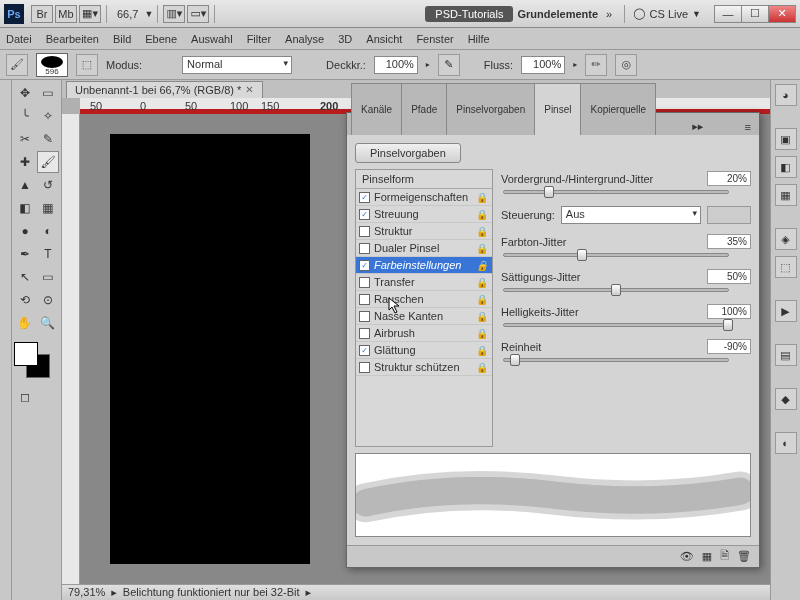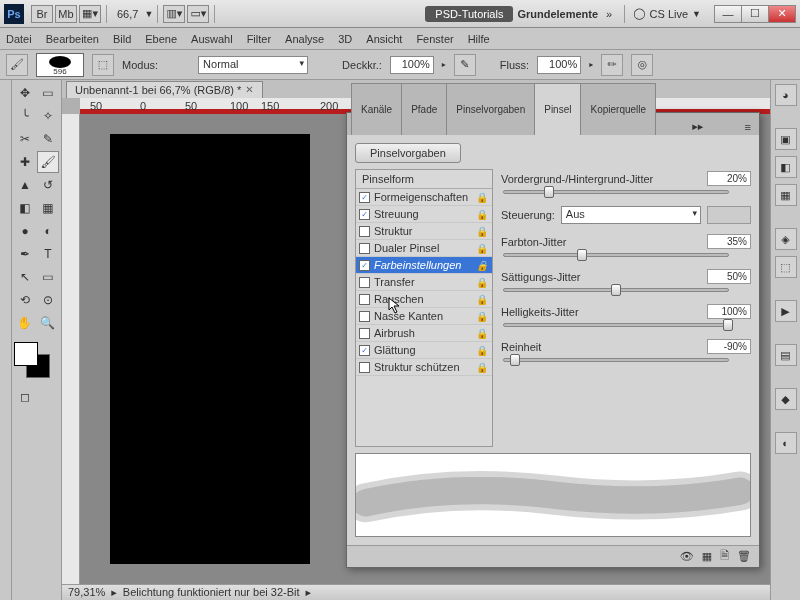--- a/index.html
+++ b/index.html
@@ -10,21 +10,21 @@
 .tb-sep { width:1px; height:18px; background:#999; margin:0 4px; }
 .zoom { margin:0 6px; }
 .essentials { margin-left:auto; display:flex; align-items:center; gap:4px; }
 .pill { background:#555; color:#fff; padding:2px 10px; border-radius:3px; }
 .winbtns { display:flex; margin-left:10px; }
 .winbtn { width:28px; height:18px; background:linear-gradient(#f4f4f4,#d0d0d0); border:1px solid #888; display:flex; align-items:center; justify-content:center; margin-left:-1px; }
 .winbtn.close { background:linear-gradient(#e88,#c33); color:#fff; }
 .menubar { height:22px; background:#c8c8c8; display:flex; align-items:center; padding:0 6px; gap:14px; border-bottom:1px solid #999; }
 .menubar span { cursor:default; }
 .optbar { height:30px; background:#c8c8c8; display:flex; align-items:center; padding:0 6px; gap:8px; border-bottom:1px solid #999; }
-.brush-prev { width:48px; height:24px; background:#fff; border:1px solid #666; position:relative; display:flex; align-items:flex-end; justify-content:center; }
+.brush-prev { width:32px; height:24px; background:#fff; border:1px solid #666; position:relative; display:flex; align-items:flex-end; justify-content:center; }
 .brush-prev::before { content:""; width:22px; height:12px; background:#000; border-radius:50%; position:absolute; top:2px; }
 .brush-num { font-size:8px; position:absolute; bottom:0; }
 .dropdown { background:#fff; border:1px solid #888; height:18px; padding:1px 16px 1px 4px; position:relative; min-width:70px; }
 .dropdown::after { content:"▾"; position:absolute; right:3px; top:1px; font-size:9px; }
 .pct-box { background:#fff; border:1px solid #888; height:18px; width:44px; padding:1px 3px; text-align:right; }
 .iconbox { width:22px; height:22px; border:1px solid #999; background:#d0d0d0; display:flex; align-items:center; justify-content:center; }
 .workspace { position:absolute; top:80px; left:0; right:0; bottom:0; display:flex; }
 .left-rail { width:12px; background:#c8c8c8; border-right:1px solid #999; }
 .tools { width:50px; background:#c8c8c8; border-right:1px solid #999; padding:2px; }
 .tools-grid { display:grid; grid-template-columns:1fr 1fr; gap:1px; }
@@ -182,21 +182,21 @@
         <span>Unbenannt-1 bei 66,7% (RGB/8) *</span>
           <span class="x">✕</span>
       </div>
     </div>
     <div class="ruler-h">
       <span style="left:10px;">50</span>
       <span style="left:60px;">0</span>
       <span style="left:105px;">50</span>
       <span style="left:150px;">100</span>
       <span style="left:181px;">150</span>
-      <span style="left:240px;">200</span>
+      <span style="left:240px;font-weight:bold;">200</span>
       <span style="left:285px;">250</span>
     </div>
     <div class="canvas-wrap">
       <div class="ruler-v"></div>
       <div class="canvas">
         <div class="artboard"></div>
       </div>
     </div>
     <div class="statusbar">
       <span>79,31%</span>

